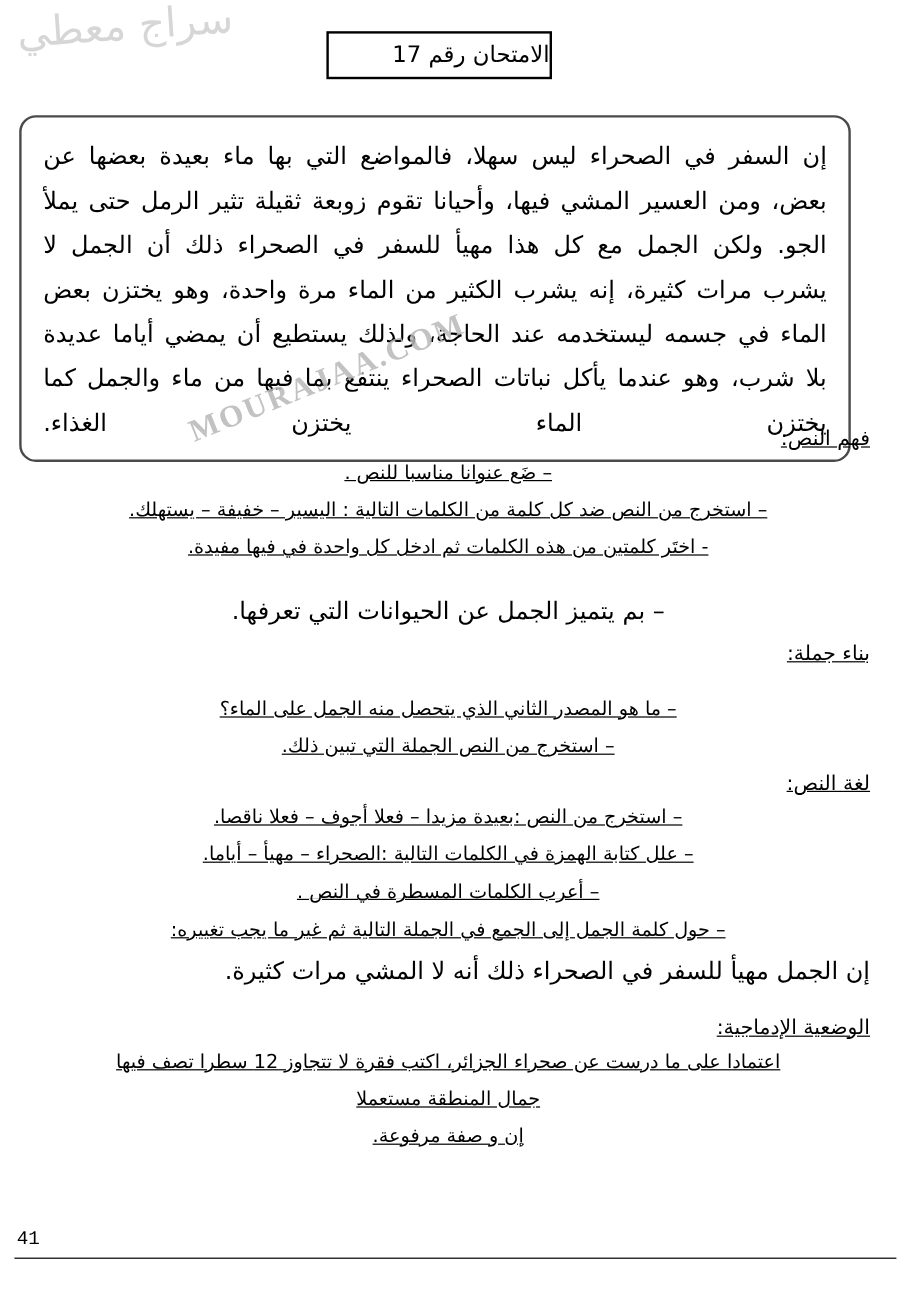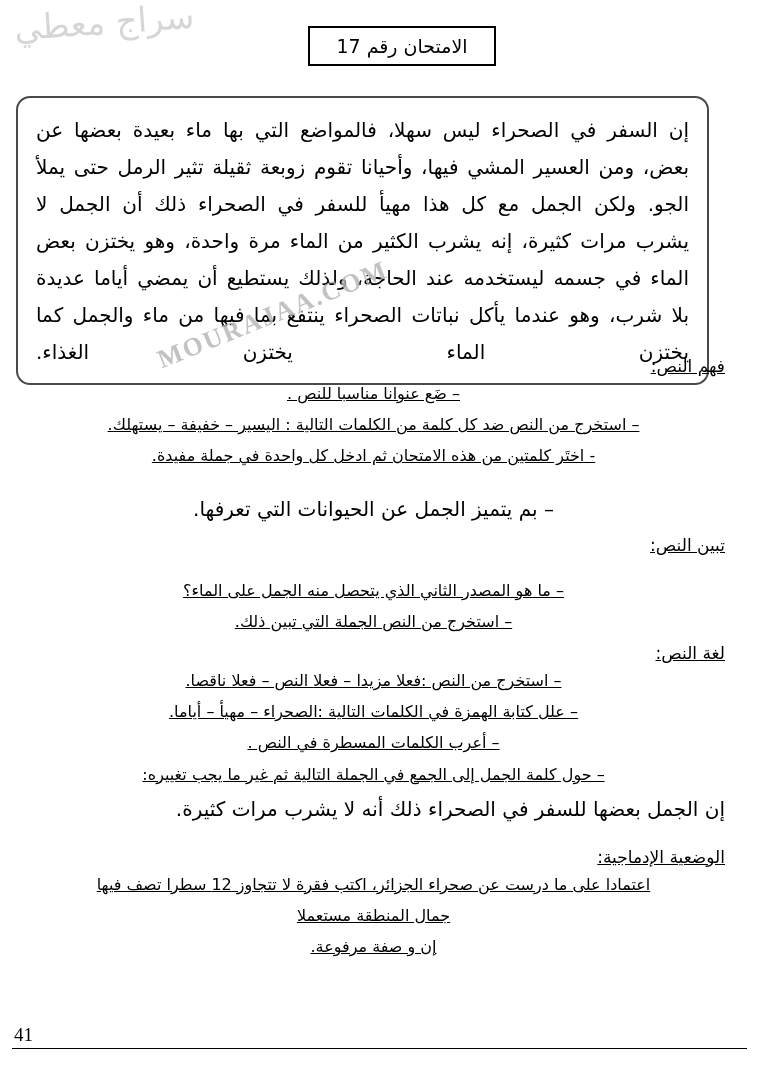--- a/index.html
+++ b/index.html
@@ -55,23 +55,21 @@
   
   .title-box {
     position: absolute;
     top: 26px;
     left: 272px;
     width: 184px;
     height: 36px;
     border: 2px solid #000;
     display: flex;
     align-items: center;
-    justify-content: center;
     background: transparent;
-    margin-left: 36px;
   }
   .title-box span {
     font-family: "DejaVu Sans", sans-serif;
     font-size: 19px;
     line-height: 1;
   }
 
   
   .text-frame {
     position: absolute;
@@ -146,22 +144,22 @@
     left: 12px;
     top: 1048px;
     width: 735px;
     height: 1px;
     background: #000;
   }
   .page-num {
     position: absolute;
     left: 14px;
     top: 1024px;
-    font-family: Liberation Serif, serif;
-    font-size: 19px;
+    font-family: Liberation Mono, monospace;
+    font-size: 16px;
     direction: ltr;
   }
 </style>
 </head>
 <body>
 
 <div class="page">
 
   <div class="wm-top">سراج معطي</div>
 
@@ -175,44 +173,44 @@
 
   <div class="wm-diag">MOURAJAA.COM</div>
 
   <div class="sections">
 
     <div class="section">
       <div class="sec-head">فهم النص:</div>
       <ul class="q-list">
         <li>–  ضَع عنوانا مناسبا للنص .</li>
         <li>–  استخرج من النص ضد كل كلمة من الكلمات التالية : اليسير – خفيفة – يستهلك.</li>
-        <li>- اختَر كلمتين من هذه الامتحان ثم ادخل كل واحدة في جملة مفيدة.</li>
+        <li>- اختَر كلمتين من هذه الكلمات ثم ادخل كل واحدة في فيها مفيدة.</li>
       </ul>
       <div class="spacer-line"></div>
       <div class="plain-line">– بم يتميز الجمل عن الحيوانات التي تعرفها.</div>
     </div>
 
     <div class="section">
-      <div class="sec-head">تبين النص:</div>
+      <div class="sec-head">بناء جملة:</div>
       <div class="spacer-line"></div>
       <ul class="q-list">
         <li>– ما هو المصدر الثاني الذي يتحصل منه الجمل على الماء؟</li>
         <li>– استخرج من النص الجملة التي تبين ذلك.</li>
       </ul>
     </div>
 
     <div class="section">
       <div class="sec-head">لغة النص:</div>
       <ul class="q-list">
-        <li>–  استخرج من النص :فعلا مزيدا – فعلا النص – فعلا ناقصا.</li>
+        <li>–  استخرج من النص :بعيدة مزيدا – فعلا أجوف – فعلا ناقصا.</li>
         <li>–  علل كتابة الهمزة في الكلمات التالية :الصحراء – مهيأ – أياما.</li>
         <li>–  أعرب الكلمات المسطرة في النص .</li>
         <li>– حول كلمة الجمل إلى الجمع في الجملة التالية ثم غير ما يجب تغييره:</li>
       </ul>
-      <div class="plain-line right">إن الجمل بعضها للسفر في الصحراء ذلك أنه لا يشرب مرات كثيرة.</div>
+      <div class="plain-line right">إن الجمل مهيأ للسفر في الصحراء ذلك أنه لا المشي مرات كثيرة.</div>
     </div>
 
     <div class="section">
       <div class="sec-head nomargin">الوضعية الإدماجية:</div>
       <ul class="q-list">
         <li>اعتمادا على ما درست عن صحراء الجزائر، اكتب فقرة لا تتجاوز 12 سطرا تصف فيها</li>
         <li>جمال المنطقة مستعملا</li>
         <li>إن و صفة مرفوعة.</li>
       </ul>
     </div>

